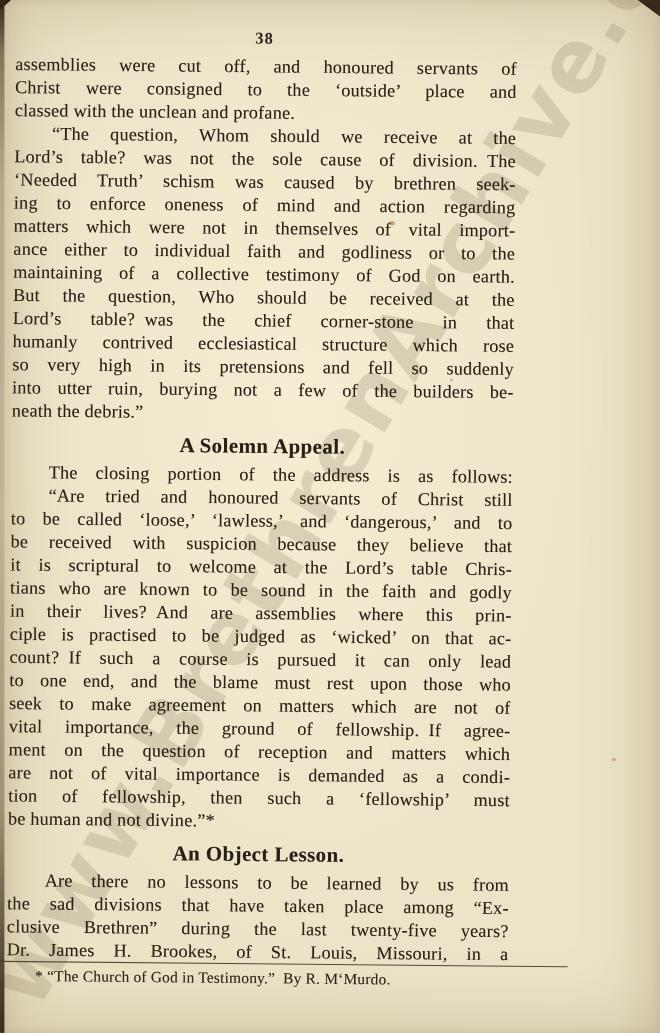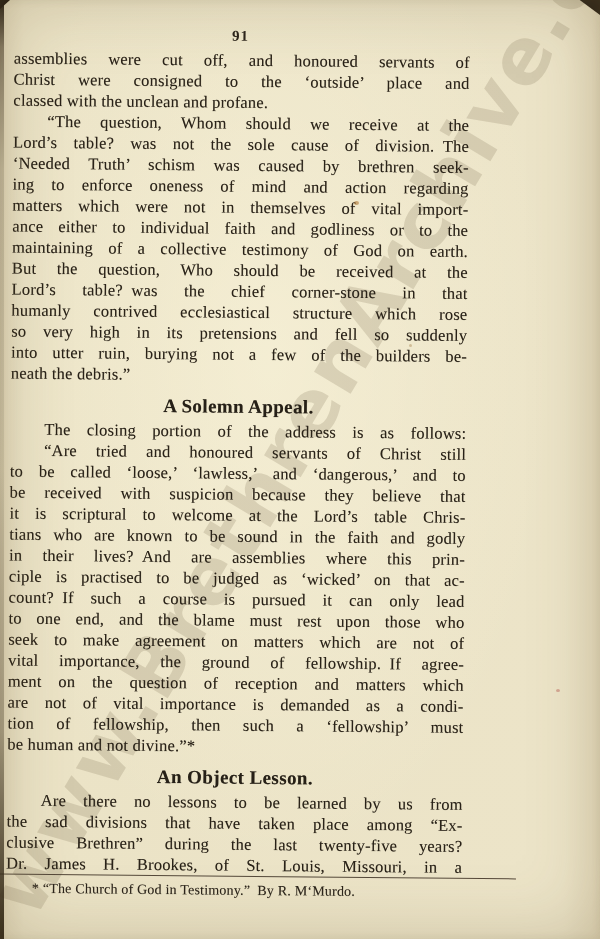--- a/index.html
+++ b/index.html
@@ -88,21 +88,21 @@
 </style>
 </head>
 <body>
 
 <div class="page">
 
   <div class="watermark">www.BrethrenArchive.org</div>
 
   <div class="tilt">
 
-    <div class="pagenum">91</div>
+    <div class="pagenum">38</div>
 
     <div class="text-block" id="textBlock">
         <div class="line">assemblies were cut off, and honoured servants of</div>
         <div class="line">Christ were consigned to the ‘outside’ place and</div>
         <div class="line end">classed with the unclean and profane.</div>
         <div class="line ind">“The question, Whom should we receive at the</div>
         <div class="line">Lord’s table? was not the sole cause of division. The</div>
         <div class="line">‘Needed Truth’ schism was caused by brethren seek-</div>
         <div class="line">ing to enforce oneness of mind and action regarding</div>
         <div class="line">matters which were not in themselves of vital import-</div>

